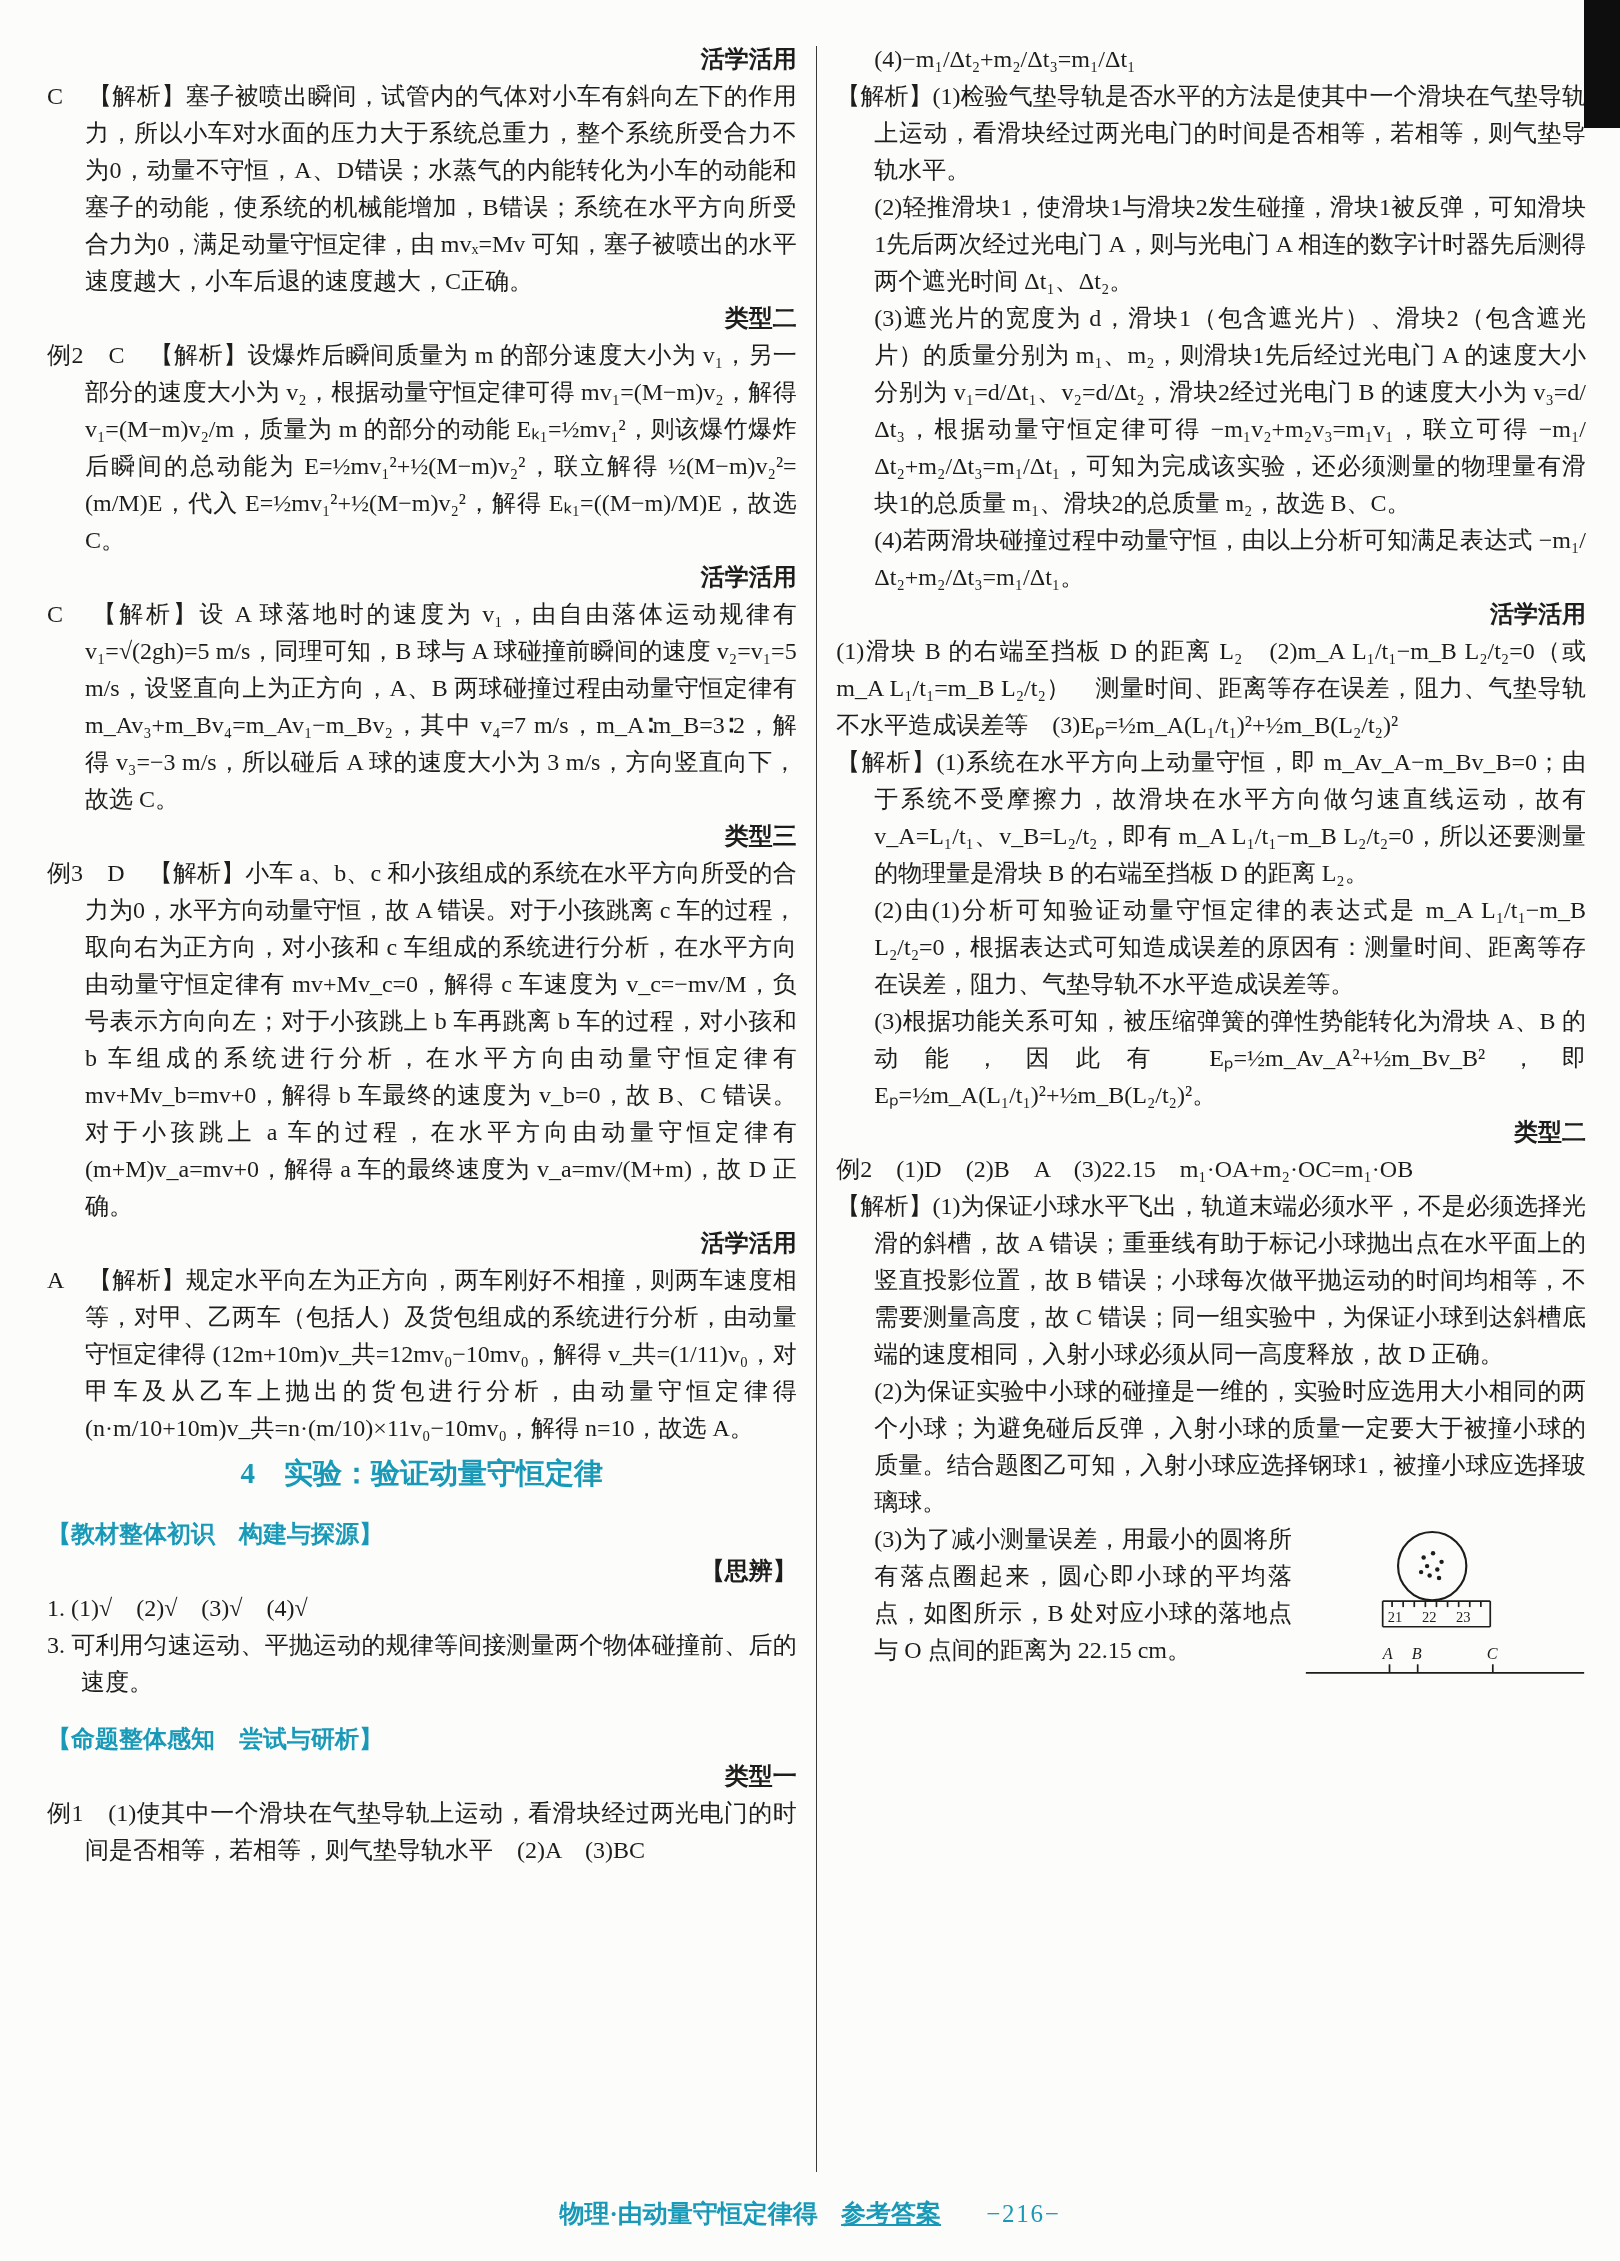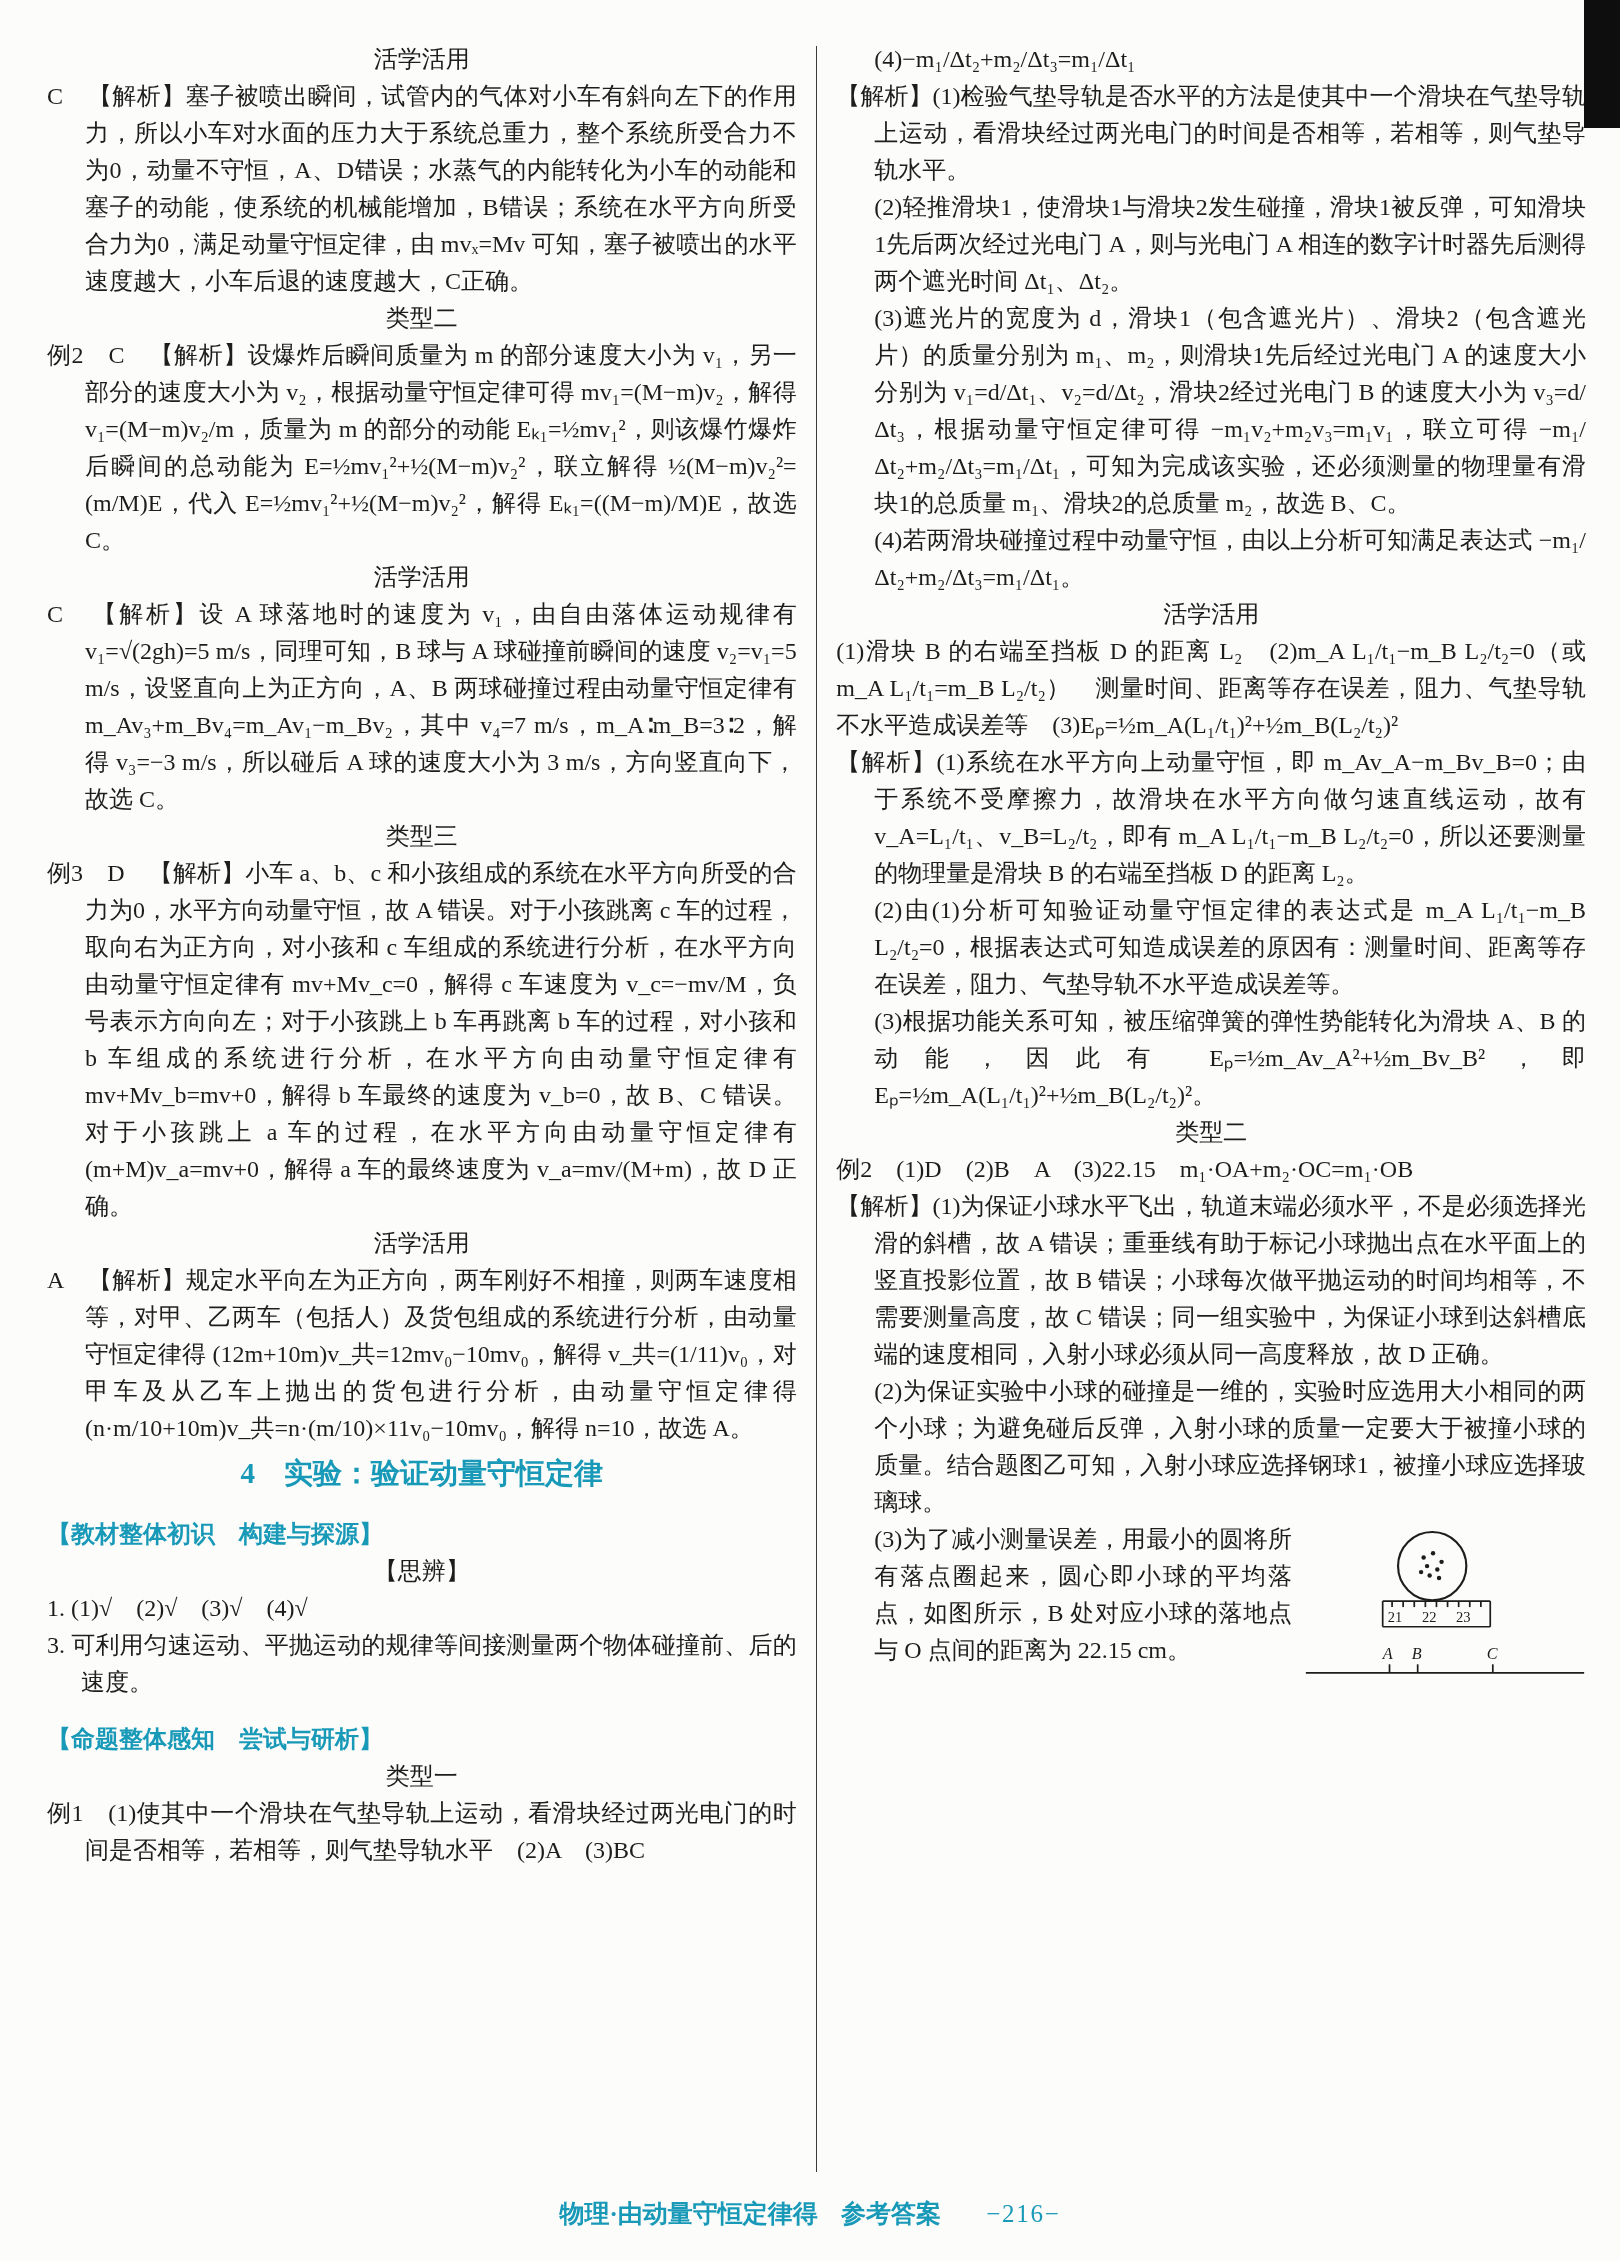--- a/index.html
+++ b/index.html
@@ -8,30 +8,30 @@
   .page{
     width:1620px; height:2261px; background:#fcfcfa; position:relative; overflow:hidden;
     font-family:"Liberation Serif", serif; color:#1d1d1d;
     font-size:24px; line-height:37px; margin:0 auto;
   }
   .bookmark{ position:absolute; top:0; right:0; width:36px; height:128px; background:#0e0e0e; }
   .content{ display:flex; padding:41px 34px 0 47px; }
   .column{ flex:1; min-width:0; }
   .divider{ width:1.7px; background:#3a3a3a; margin:5.1px 19px 0 19px; height:2126px; flex:0 0 1.7px; }
   .block{ text-align:justify; }
-  .heading{ font-weight:400; text-align:center; }
+  .heading{ font-weight:700; text-align:right; }
   .para{ padding-left:38px; text-indent:-38px; }
   .sub{ margin-left:38px; }
   .flush{ }
   .list{ padding-left:34px; text-indent:-34px; }
   .section{ color:var(--accent); font-weight:700; text-align:center; font-size:29px; line-height:46px; margin:3.4px 0 1.7px 0; }
   .bluehead{ color:var(--accent); font-weight:700; text-align:left;margin-top:20px; }
   .footer{ position:absolute; left:0; right:0; bottom:29px; text-align:center; color:var(--accent); font-size:25px; }
   .f-book,.f-sec{ font-weight:700; }
-  .f-sec{ margin-left:17px; }
+  .f-sec{ margin-left:17px;text-decoration:underline; }
   .f-page{ margin-left:39px; font-weight:400; letter-spacing:1.7px; }
   #landing-figure{ float:right; margin:5.1px 0 5.1px 12px; }
   svg text{ font-family:"Liberation Serif", serif; }
 </style>
 </head>
 <body>
 
 <div class="page">
 
   <div class="bookmark"></div>

